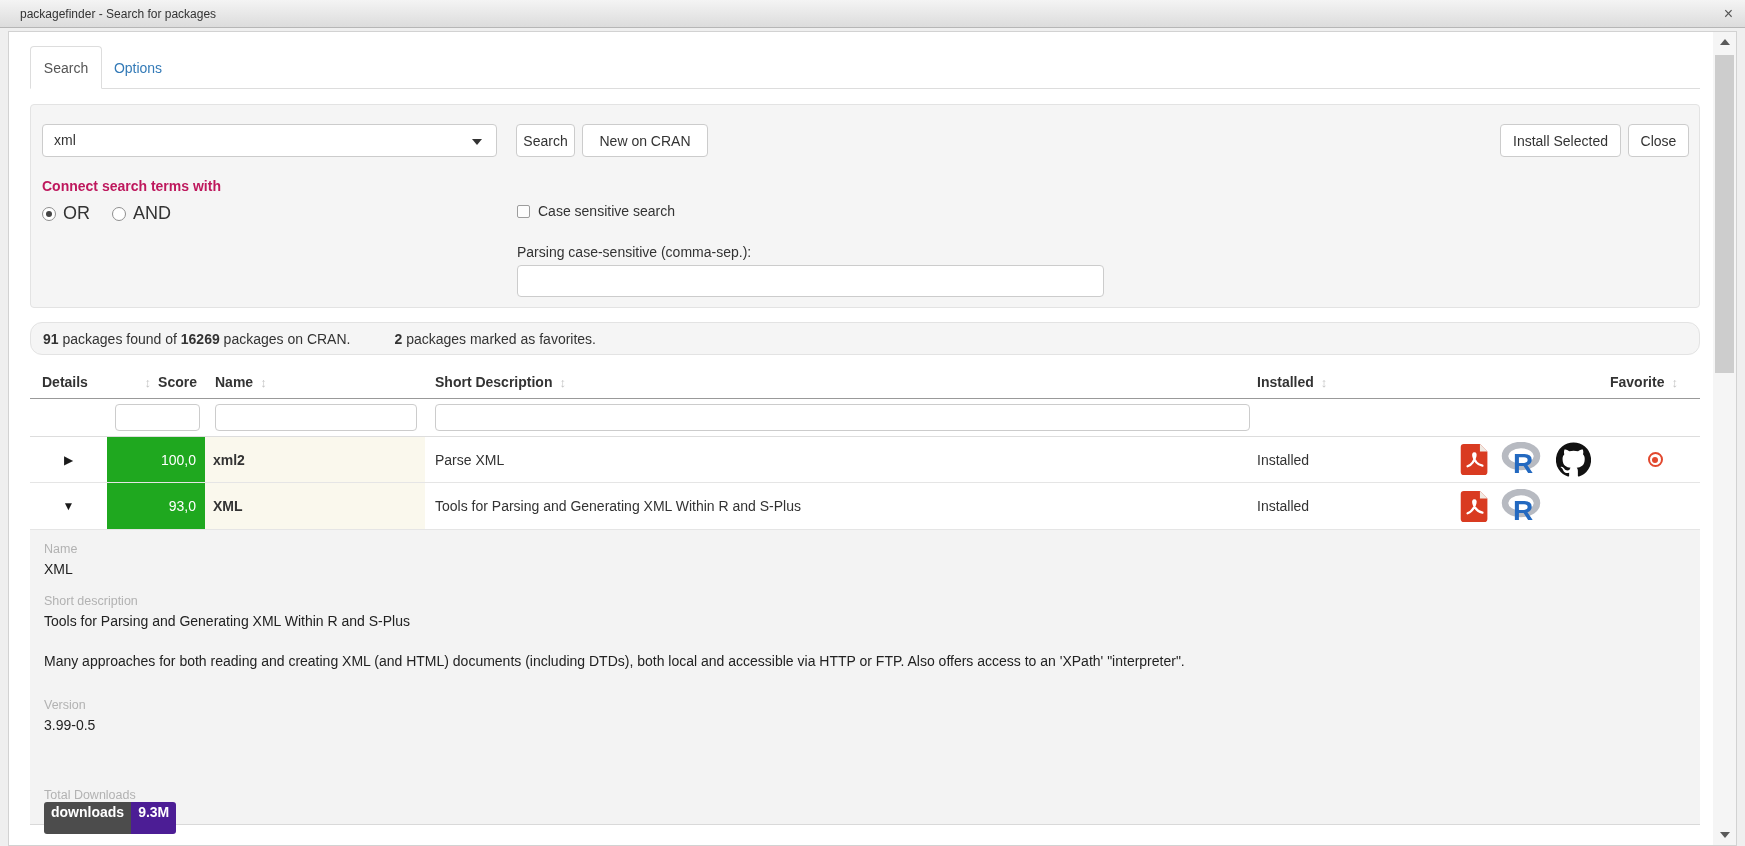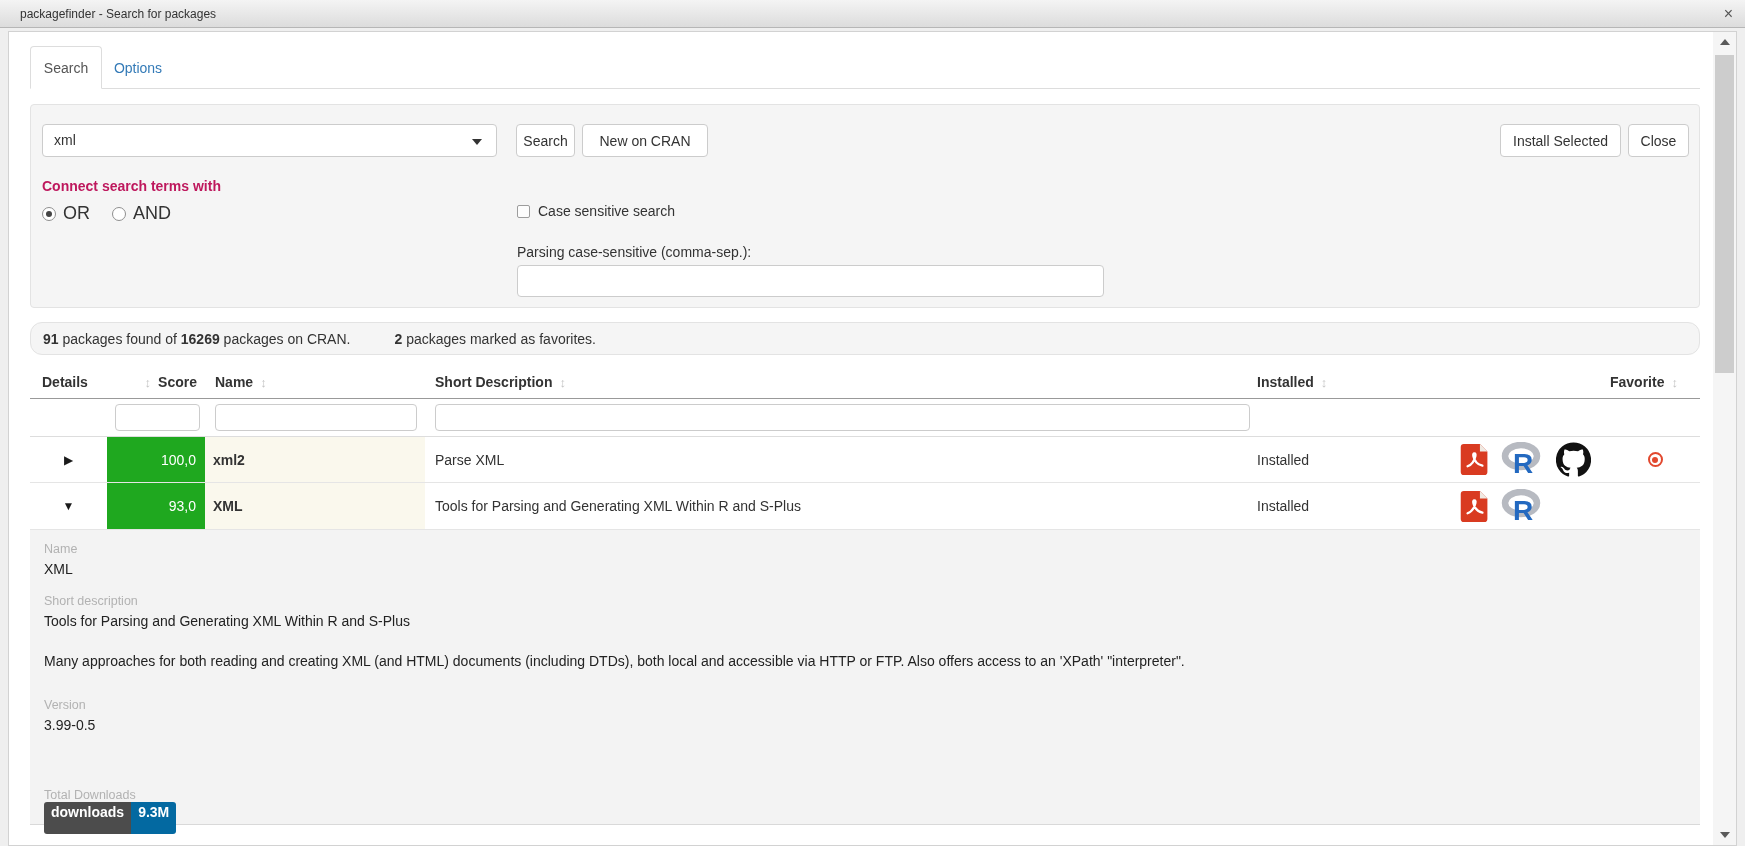--- a/index.html
+++ b/index.html
@@ -105,21 +105,21 @@
 
   
   .detail { position:absolute; left:30px; top:530px; width:1670px; height:295px; background:#f3f3f3;
     border-bottom:1px solid #d9d9d9; }
   .dfield { position:absolute; left:14px; }
   .dlabel { font-size:12.5px; color:#b2b2b2; }
   .dvalue { font-size:14px; color:#222; margin-top:5px; }
   .badge { position:absolute; left:14px; top:272px; display:inline-flex; font-size:14px; font-weight:bold;
     color:#fff; height:32px; line-height:20px; }
   .badge-left { background:#4c4c4c; padding:0 7px; border-radius:3px 0 0 3px; }
-  .badge-right { background:#0369a1; padding:0 7px; border-radius:0 3px 3px 0; }
+  .badge-right { background:#4c1d95; padding:0 7px; border-radius:0 3px 3px 0; }
 </style>
 </head>
 <body>
 
 <div class="titlebar">
   <span class="titlebar-text">packagefinder - Search for packages</span>
   <span class="titlebar-close">×</span>
 </div>
 
 <div class="panel"></div>

